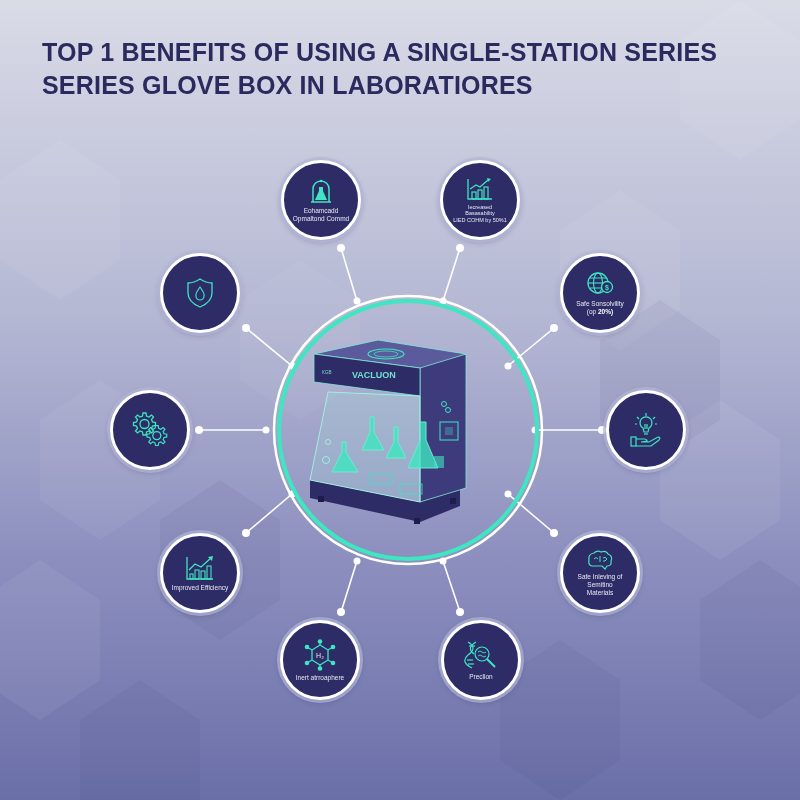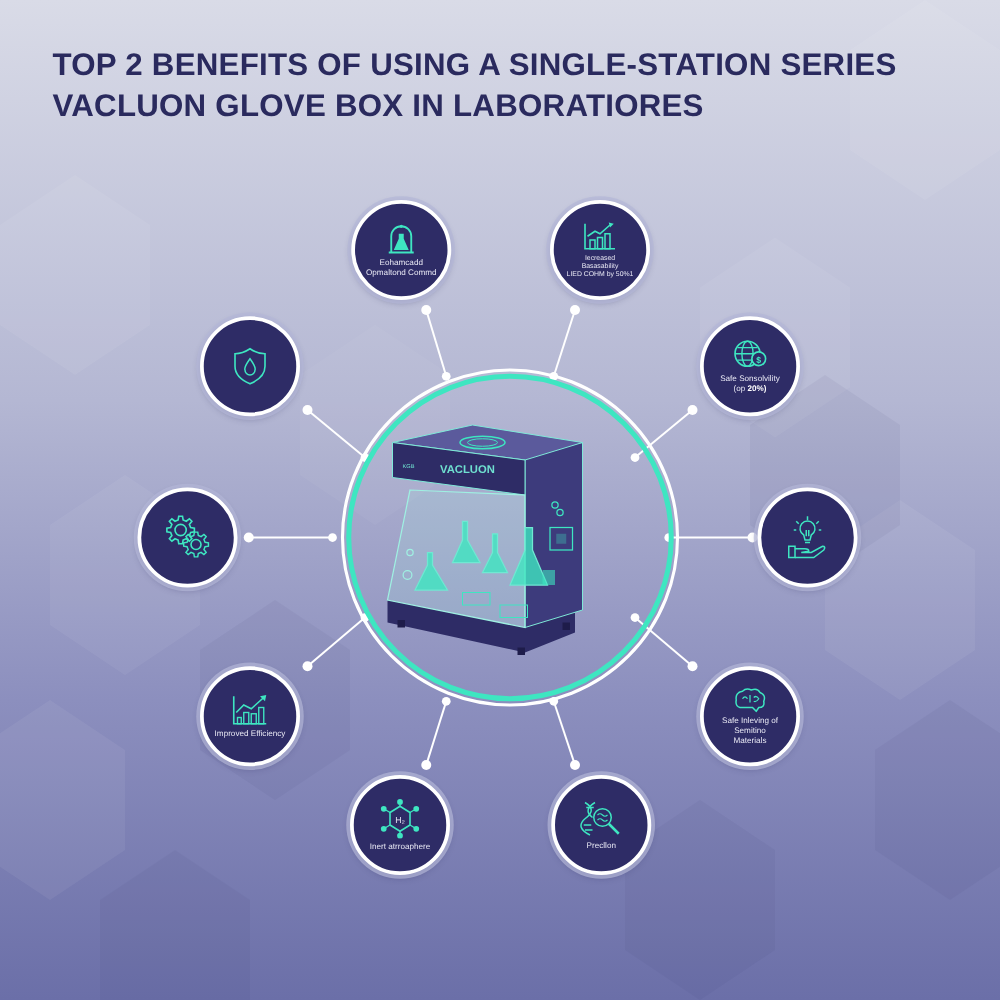--- a/index.html
+++ b/index.html
@@ -51,22 +51,22 @@
   <g fill="#2e2c66" fill-opacity="0.06">
     <polygon points="80,720 140,680 200,720 200,800 140,840 80,800"></polygon>
     <polygon points="500,680 560,640 620,680 620,760 560,800 500,760"></polygon>
     <polygon points="700,600 760,560 820,600 820,680 760,720 700,680"></polygon>
     <polygon points="160,520 220,480 280,520 280,600 220,640 160,600"></polygon>
     <polygon points="600,340 660,300 720,340 720,420 660,460 600,420"></polygon>
   </g>
 </svg>
 
 <h1 class="title">
-  <span>TOP 2 BENEFITS OF USING A SINGLE-STATION SERIES</span>
-  <span>VACLUON GLOVE BOX IN LABORATIORES</span>
+  <span>TOP 1 BENEFITS OF USING A SINGLE-STATION SERIES</span>
+  <span>SERIES GLOVE BOX IN LABORATIORES</span>
 </h1>
 
 <svg class="connectors" width="800" height="800" viewBox="0 0 800 800">
   <g stroke="#ffffff" stroke-width="1.6" fill="none">
     <line x1="341" y1="248" x2="357" y2="301"></line>
     <line x1="460" y1="248" x2="443" y2="301"></line>
     <line x1="554" y1="328" x2="508" y2="366"></line>
     <line x1="600" y1="430" x2="535" y2="430"></line>
     <line x1="554" y1="533" x2="508" y2="494"></line>
     <line x1="460" y1="612" x2="443" y2="561"></line>

